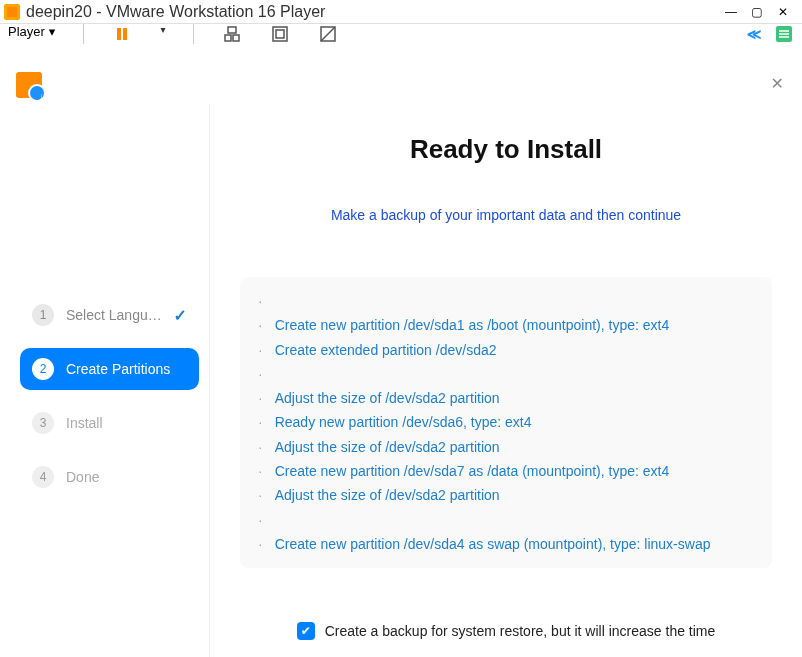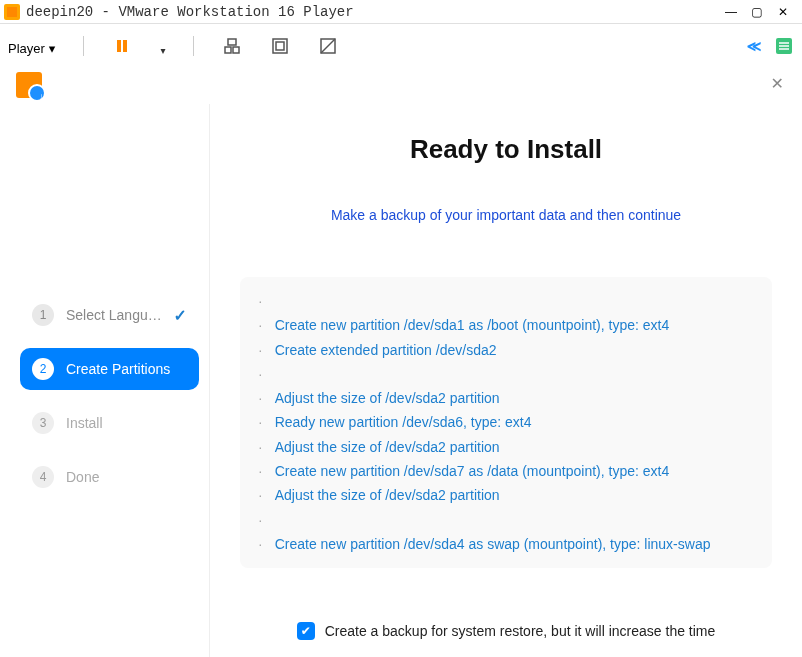--- a/index.html
+++ b/index.html
@@ -1,24 +1,24 @@
 <!DOCTYPE html>
 <html><head>
   <meta charset="utf-8">
   <style>
     * { margin: 0; padding: 0; box-sizing: border-box; font-family: -apple-system, BlinkMacSystemFont, "Segoe UI", sans-serif; }
     body { width: 802px; height: 657px; background: #fff; overflow: hidden; }
 
     .titlebar { height: 24px; background: #fff; border-bottom: 1px solid #e0e0e0; display: flex; align-items: center; padding: 0 4px; }
     .titlebar-icon { width: 16px; height: 16px; background: #ffa500; border-radius: 2px; margin-right: 6px; display: flex; align-items: center; justify-content: center; font-size: 10px; }
-    .titlebar-text { font-size: 14px; color: #333; flex: 1; font-family: Liberation Mono, monospace; }
+    .titlebar-text { font-size: 16px; color: #333; flex: 1; }
     .titlebar-controls { display: flex; gap: 12px; padding-right: 8px; }
     .titlebar-btn { width: 14px; height: 14px; display: flex; align-items: center; justify-content: center; font-size: 12px; cursor: pointer; }
 
-    .toolbar { height: 32px; background: #fff; display: flex; align-items: flex-end; padding: 0 8px; gap: 28px; }
+    .toolbar { height: 32px; background: #fff; display: flex; align-items: flex-start; padding: 0 8px; gap: 28px; }
     .player-btn { display: flex; align-items: center; gap: 4px; font-size: 13px; cursor: pointer; }
     .tb-sep { width: 1px; height: 20px; background: #ccc; }
     .tb-icon { display: flex; align-items: center; justify-content: center; width: 20px; height: 20px; cursor: pointer; }
     .spacer { flex: 1; }
     .tb-right { display: flex; gap: 10px; align-items: center; }
 
     .installer { position: relative; height: calc(100% - 56px); background: #fff; }
     .installer-header { height: 48px; display: flex; align-items: flex-start; padding: 16px 16px 0 16px; position: relative; }
     .installer-logo { width: 26px; height: 26px; background: #ff8c00; border-radius: 3px; position: relative; }
     .installer-logo::after { content: ""; position: absolute; right: -4px; bottom: -4px; width: 14px; height: 14px; background: #1e90ff; border-radius: 50%; border: 2px solid #fff; }

